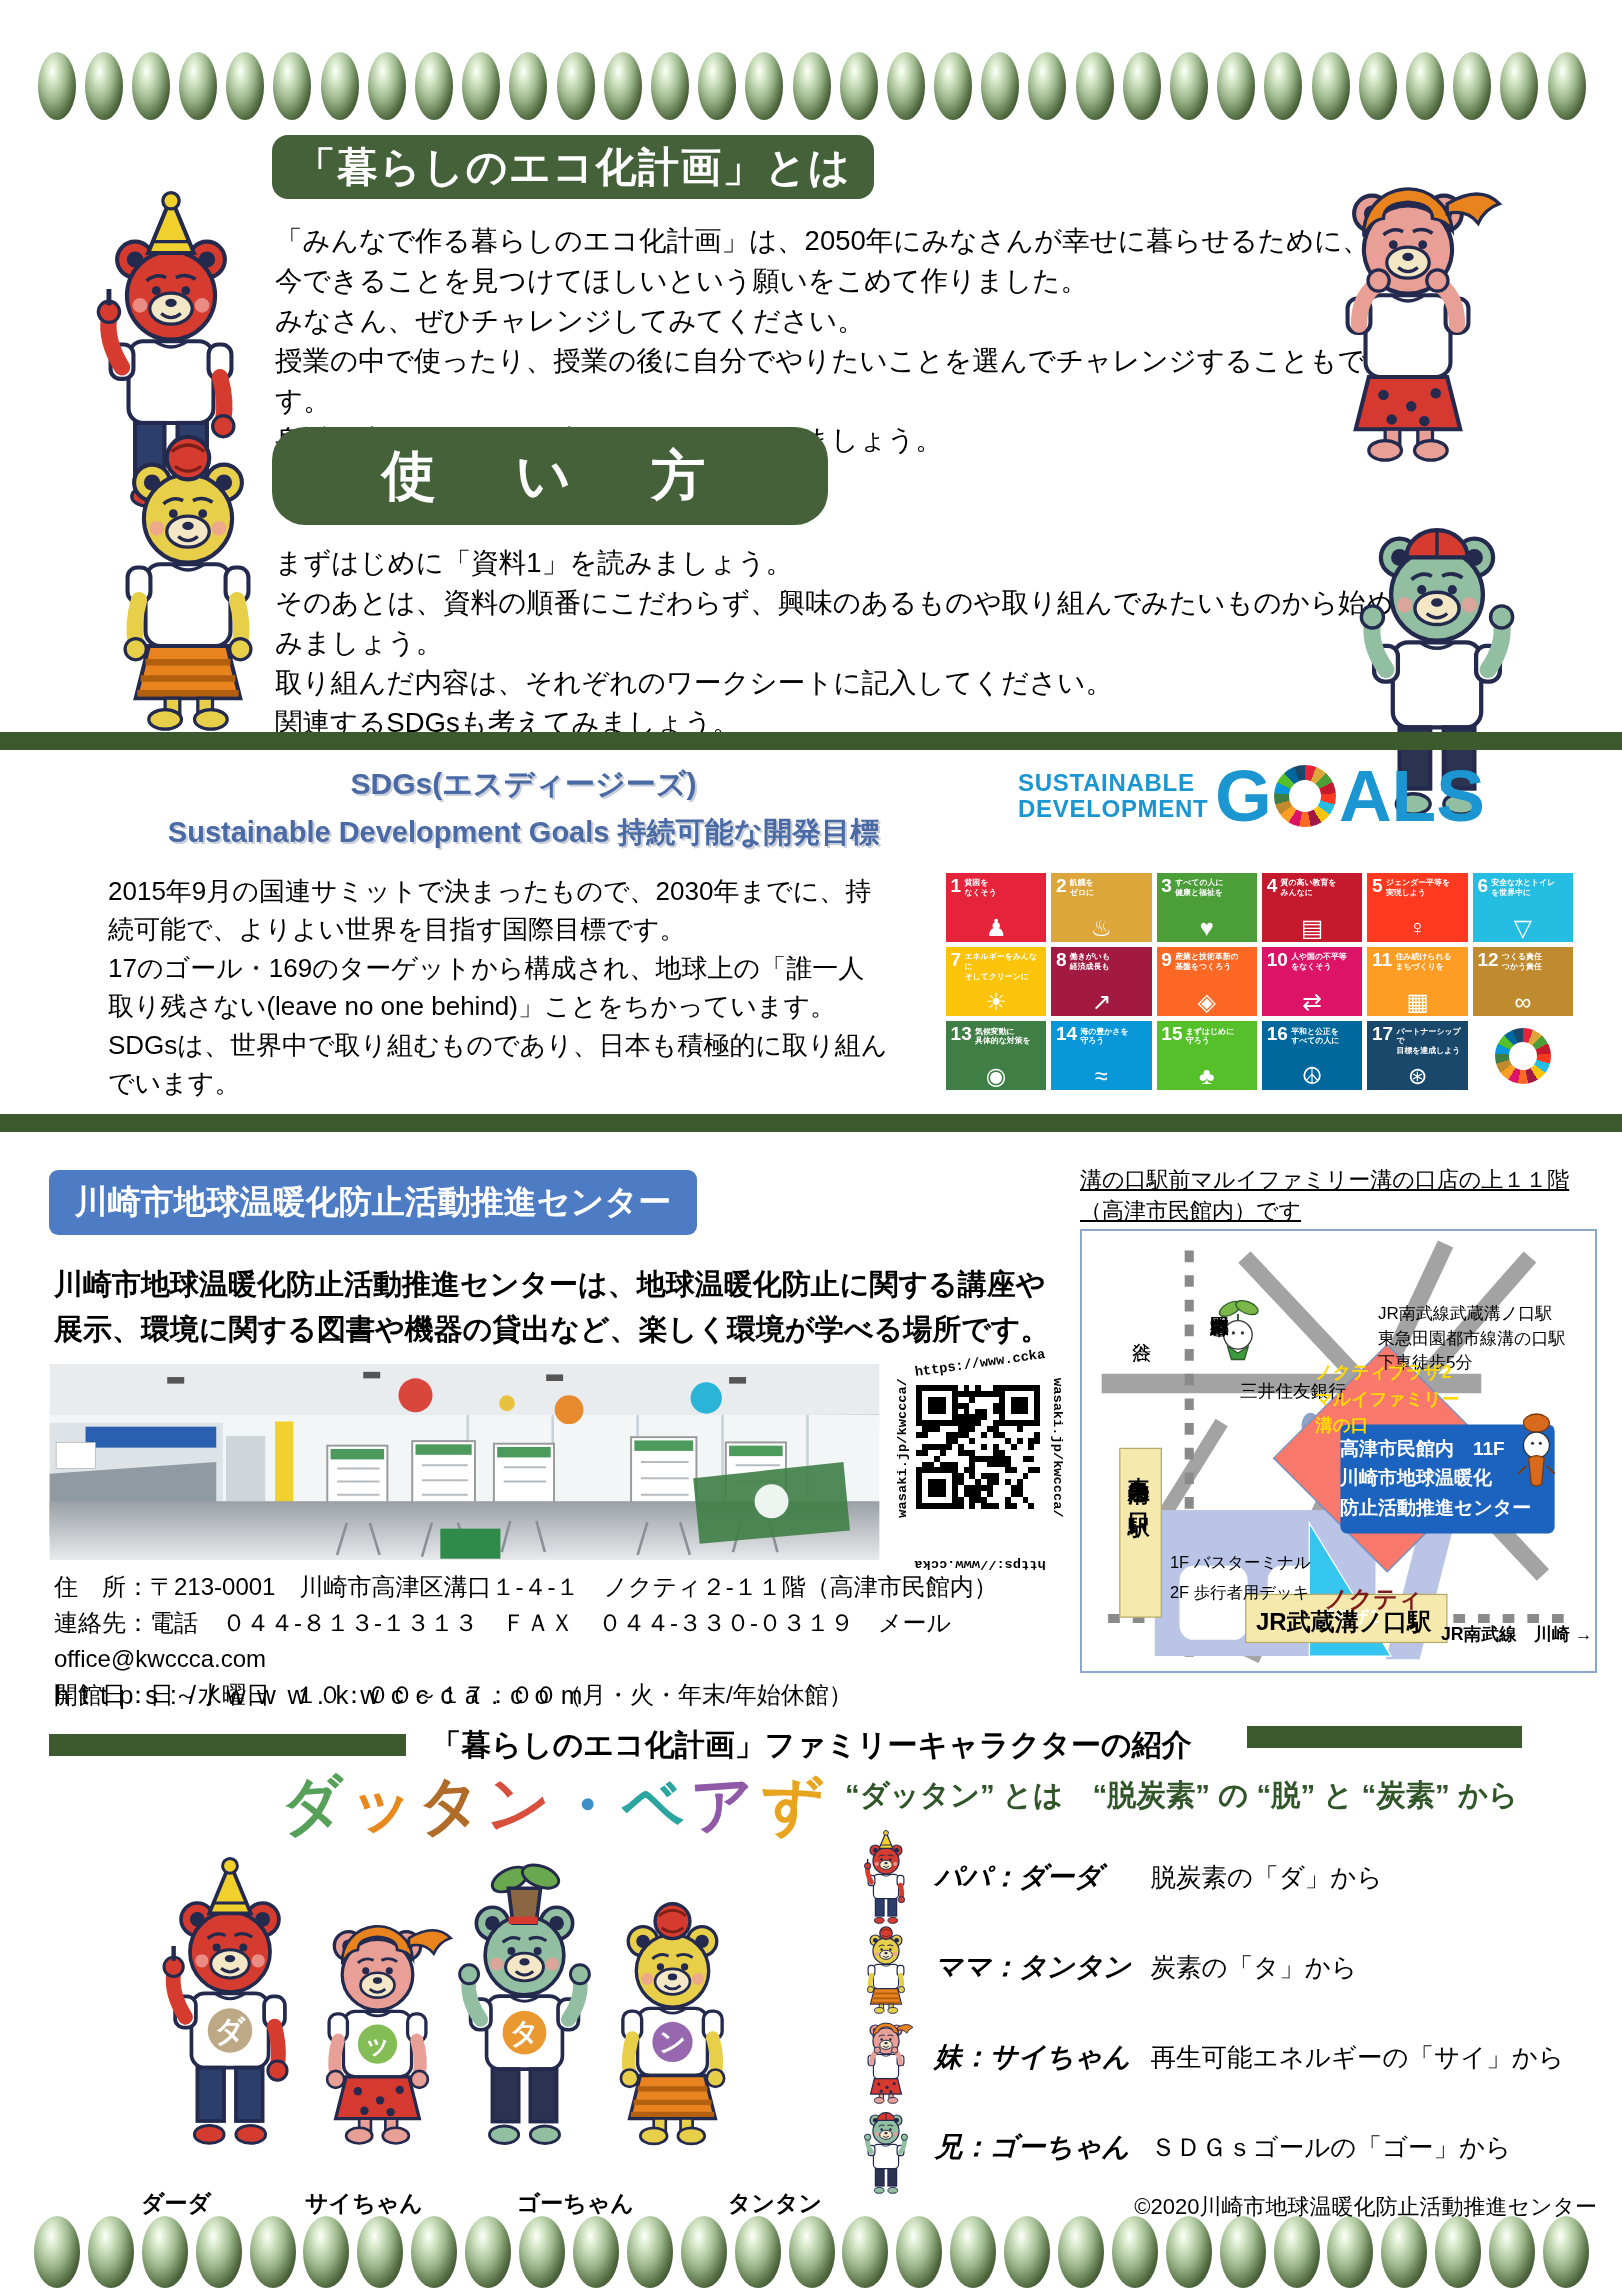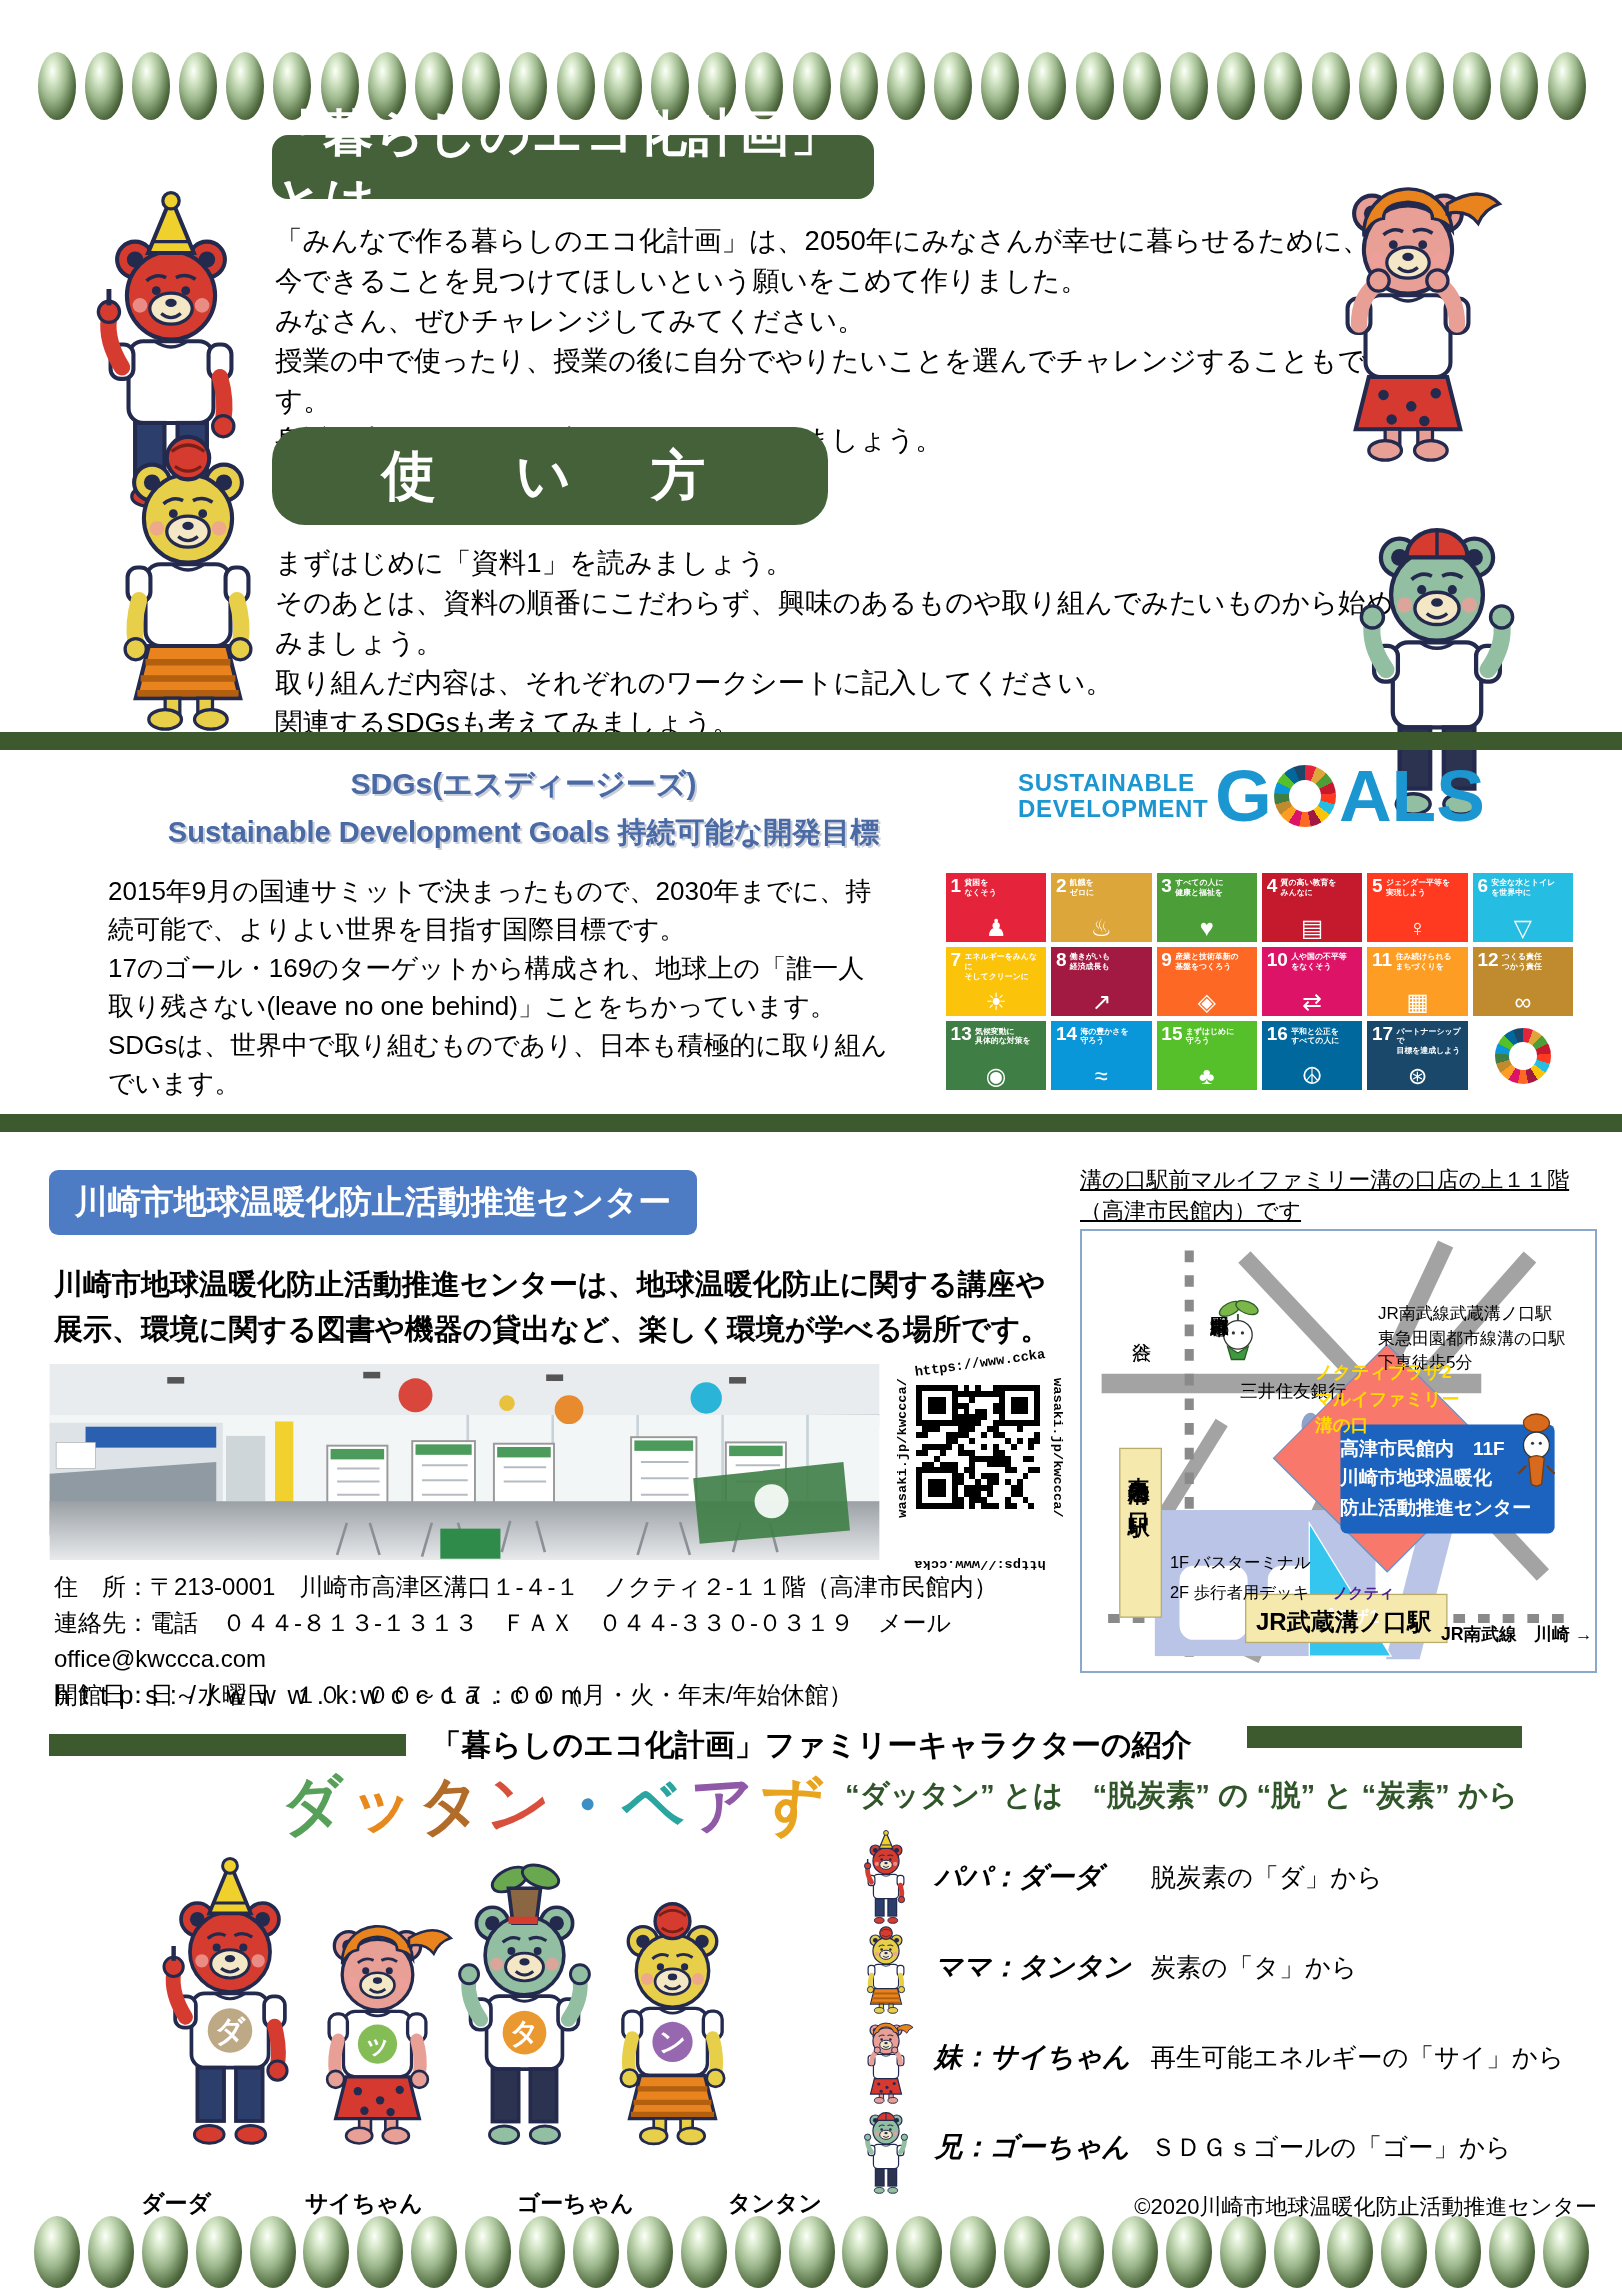--- a/index.html
+++ b/index.html
@@ -9,21 +9,21 @@
   }
   
   .bead-strip{position:absolute;left:0;width:1623px;display:flex;justify-content:center;align-items:center;}
   .bead-strip.top{top:52px;gap:9.2px;}
   .bead-strip.bottom{top:2216px;gap:7.9px;}
   .bead{width:38px;height:68px;border-radius:50%;flex:0 0 auto;
     background:radial-gradient(ellipse at 38% 28%, #fdfffb 0%, #d8e9cb 16%, #9cb78c 42%, #50693f 70%, #1d2a17 100%);}
   .bead-strip.bottom .bead{width:46px;height:72px;}
   
   .banner{position:absolute;background:#44613a;color:#fff;font-weight:bold;display:flex;align-items:center;justify-content:center;}
-  #banner-what{left:272px;top:135px;width:602px;height:64px;border-radius:16px;font-size:50px;letter-spacing:1.3px;}
+  #banner-what{left:272px;top:135px;width:602px;height:64px;border-radius:16px;font-size:41px;letter-spacing:1.3px;}
   #banner-howto{left:272px;top:427px;width:556px;height:98px;border-radius:33px;font-size:54px;letter-spacing:13px;}
   .divider{position:absolute;left:0;width:1623px;height:18.3px;background:#3c5a2d;}
   #divider1{top:732px;}
   #divider2{top:1114px;}
   .header-bar{position:absolute;height:22px;background:#3c5a2d;}
   #bar-left{left:49px;top:1734px;width:357px;}
   #bar-right{left:1247px;top:1726px;width:275px;}
   
   .prose{position:absolute;white-space:pre-line;font-size:27.5px;line-height:1.45;}
   #what-body{left:275px;top:221px;width:1197px;}
@@ -76,21 +76,21 @@
   #map-box svg{position:absolute;inset:0;}
   .map-label{position:absolute;line-height:1.45;white-space:pre-line;}
   .v{writing-mode:vertical-rl;}
   #ml-shibuya{left:46px;top:97px;font-size:19px;}
   #ml-tokyu-line{left:124px;top:71px;font-size:19px;}
   #ml-note{left:296px;top:71px;width:209px;font-size:17px;}
   #ml-bank{left:158px;top:148px;font-size:17.7px;}
   #ml-plaza2{left:233px;top:128px;font-size:17.7px;font-weight:bold;color:#ffd900;line-height:1.5;}
   #ml-centerbox{left:258px;top:203px;width:204px;font-size:19px;font-weight:bold;color:#fff;line-height:1.55;}
   #ml-bus{left:88px;top:317px;font-size:16.4px;line-height:1.8;}
-  #ml-plaza1a{left:251px;top:351px;font-size:15px;font-weight:bold;color:#4c1d95;}
+  #ml-plaza1a{left:242px;top:351px;font-size:24px;font-weight:bold;color:#7f1d1d;}
   #ml-plaza1b{left:233px;top:374px;font-size:17.7px;font-weight:bold;color:#fff;}
   #ml-tokyu-sta{left:41px;top:228px;font-size:21.6px;font-weight:bold;letter-spacing:3.3px;}
   #ml-jr-sta{left:174px;top:374px;font-size:24px;font-weight:bold;}
   #ml-jr-line{left:359px;top:391px;font-size:17.7px;font-weight:bold;}
   
   #address{position:absolute;left:54px;top:1569px;width:1027px;font-size:24px;line-height:1.5;white-space:pre-line;}
   #site-url{position:absolute;left:55px;top:1680px;font-size:26px;letter-spacing:0.45em;}
   
   #char-header{position:absolute;left:0;top:1725px;width:1623px;text-align:center;font-size:30px;font-weight:800;}
   #dattan-title{position:absolute;left:281px;top:1763px;font-size:62px;font-weight:800;letter-spacing:5.2px;}

